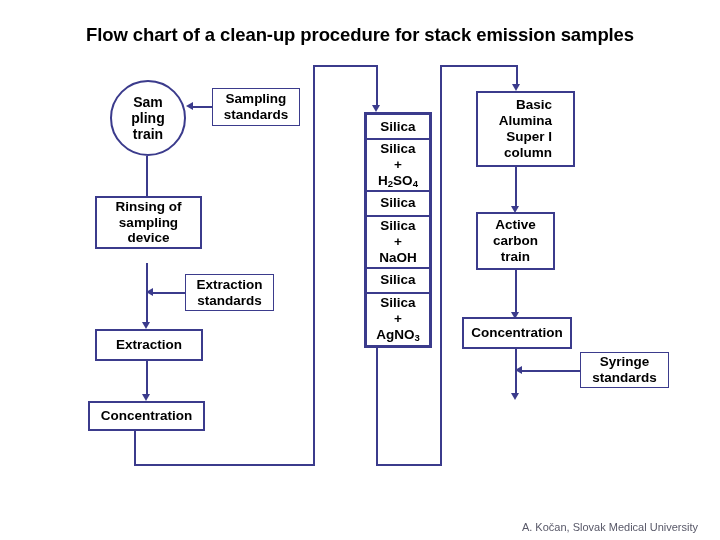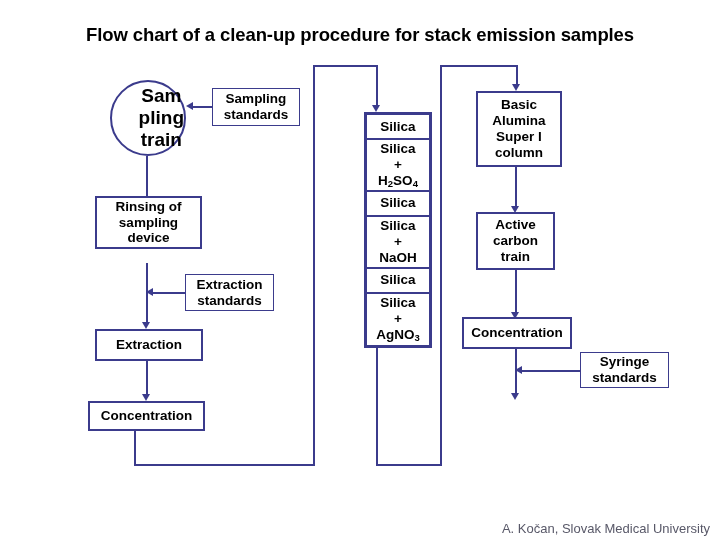--- a/index.html
+++ b/index.html
@@ -28,23 +28,23 @@
     text-align: center;
     font-size: 18.5px;
     font-weight: bold;
     color: #000000;
     letter-spacing: -0.1px;
   }
 
   
   .footer {
     position: absolute;
-    right: 10px;
+    right: 22px;
     top: 521px;
-    font-size: 13px;
+    font-size: 11px;
     color: #585868;
     white-space: nowrap;
   }
 
   
   .node {
     position: absolute;
     box-sizing: border-box;
     background: #ffffff;
     color: #000000;
@@ -64,23 +64,23 @@
     border: 1px solid #3b3b8c;
   }
   .circle {
     position: absolute;
     box-sizing: border-box;
     border: 2px solid #3b3b8c;
     border-radius: 50%;
     background: #ffffff;
     display: flex;
     align-items: center;
-    justify-content: flex-end;
-    text-align: center;
-    font-size: 19px;
+    justify-content: center;
+    text-align: center;
+    font-size: 14px;
     font-weight: bold;
     line-height: 1.15;
     color: #000000;
     z-index: 3;
   }
 
   
   .stack {
     position: absolute;
     box-sizing: border-box;
@@ -222,21 +222,21 @@
     </div>
   </div>
 
   <div class="vline" style="left:376px; top:348px; height:118px;"></div>
   <div class="hline" style="left:376px; top:464px; width:66px;"></div>
   <div class="vline" style="left:440px; top:65px; height:401px;"></div>
   <div class="hline" style="left:440px; top:65px; width:78px;"></div>
   <div class="vline" style="left:516px; top:65px; height:22px;"></div>
   <div class="arrow-down" style="left:512px; top:84px;"></div>
 
-  <div class="node box-thick" style="left:476px; top:91px; width:86px; height:76px;">
+  <div class="node box-thick" style="left:476px; top:91px; width:99px; height:76px;text-align:right;">
     <span style="white-space:pre-line;">Basic
 Alumina
 Super I
 column</span>
   </div>
 
   <div class="vline" style="left:515px; top:167px; height:42px;"></div>
   <div class="arrow-down" style="left:511px; top:206px;"></div>
 
   <div class="node box-thick" style="left:476px; top:212px; width:79px; height:58px;">

